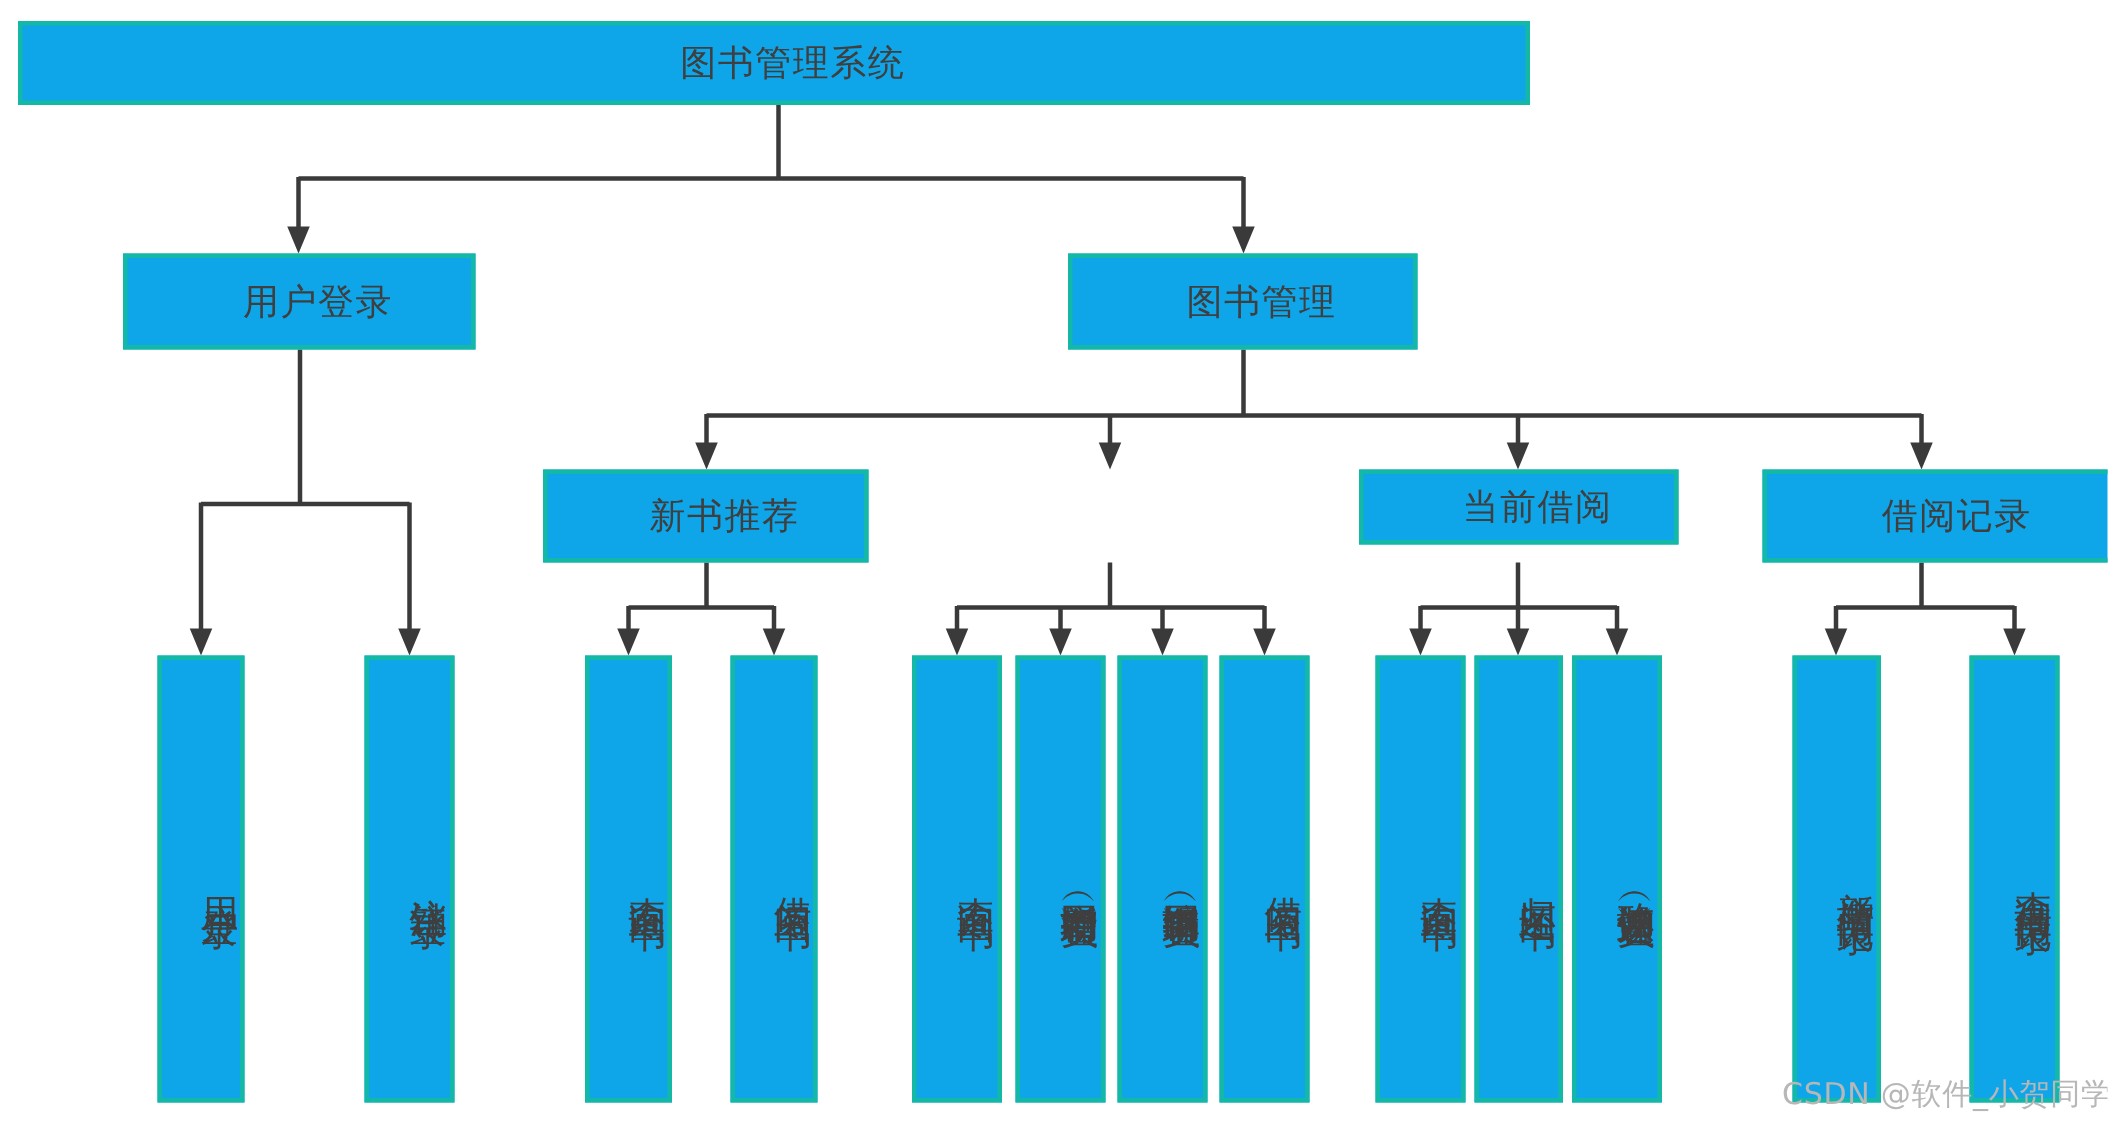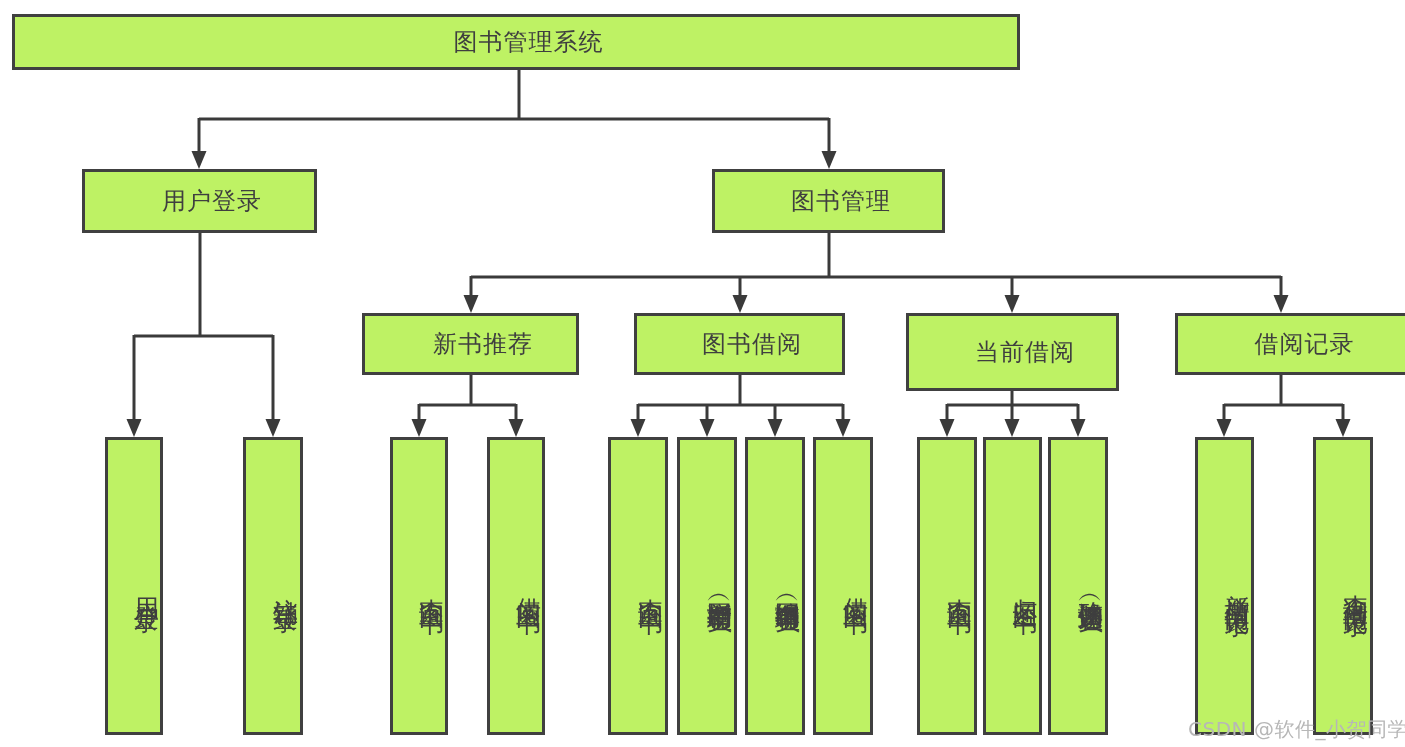--- a/index.html
+++ b/index.html
@@ -15,22 +15,22 @@
     background: #ffffff;
   }
   #connectors {
     position: absolute; left: 0; top: 0;
     width: 1405px; height: 747px;
     z-index: 1;
   }
   .node {
     position: absolute;
     box-sizing: border-box;
-    border: 3px solid #404040;
-    background: #bef264;
+    border: 3px solid #14b8a6;
+    background: #0ea5e9;
     color: #3f3f3f;
     display: flex;
     align-items: center;
     justify-content: center;
     z-index: 2;
     padding-left: 25px;
   }
   .hbox {
     font-size: 24px;
     letter-spacing: 1px;
@@ -41,21 +41,21 @@
     letter-spacing: 4px;
     writing-mode: vertical-rl;
     text-orientation: mixed;
     line-height: 1;
   }
   .root  { left: 12px;  top: 14px;  width: 1008px; height: 56px; }
   .l2a   { left: 82px;  top: 169px; width: 235px;  height: 64px; }
   .l2b   { left: 712px; top: 169px; width: 233px;  height: 64px; }
   .l3a   { left: 362px;  top: 313px; width: 217px; height: 62px; }
   .l3b   { left: 634px;  top: 313px; width: 211px; height: 62px; }
-  .l3c   { left: 906px;  top: 313px; width: 213px; height: 78px; }
+  .l3c   { left: 906px;  top: 313px; width: 213px; height: 50px; }
   .l3d   { left: 1175px; top: 313px; width: 234px; height: 62px; }
   .leaf  { top: 437px; height: 298px; }
   .v1  { left: 105px;  width: 58px; }
   .v2  { left: 243px;  width: 60px; }
   .v3  { left: 390px;  width: 58px; }
   .v4  { left: 487px;  width: 58px; }
   .v5  { left: 608px;  width: 60px; }
   .v6  { left: 677px;  width: 60px; }
   .v7  { left: 745px;  width: 60px; }
   .v8  { left: 813px;  width: 60px; }
@@ -157,21 +157,20 @@
       <polygon points="1335.5,419 1350.5,419 1343,437"></polygon>
     </g>
   </svg>
 
   <div class="node hbox root">图书管理系统</div>
 
   <div class="node hbox l2a">用户登录</div>
   <div class="node hbox l2b">图书管理</div>
 
   <div class="node hbox l3a">新书推荐</div>
-  <div class="node hbox l3b">图书借阅</div>
   <div class="node hbox l3c">当前借阅</div>
   <div class="node hbox l3d">借阅记录</div>
 
   <div class="node vbox leaf v1">用户登录</div>
   <div class="node vbox leaf v2">注销登录</div>
 
   <div class="node vbox leaf v3">查询图书</div>
   <div class="node vbox leaf v4">借阅图书</div>
 
   <div class="node vbox leaf v5">查询图书</div>

